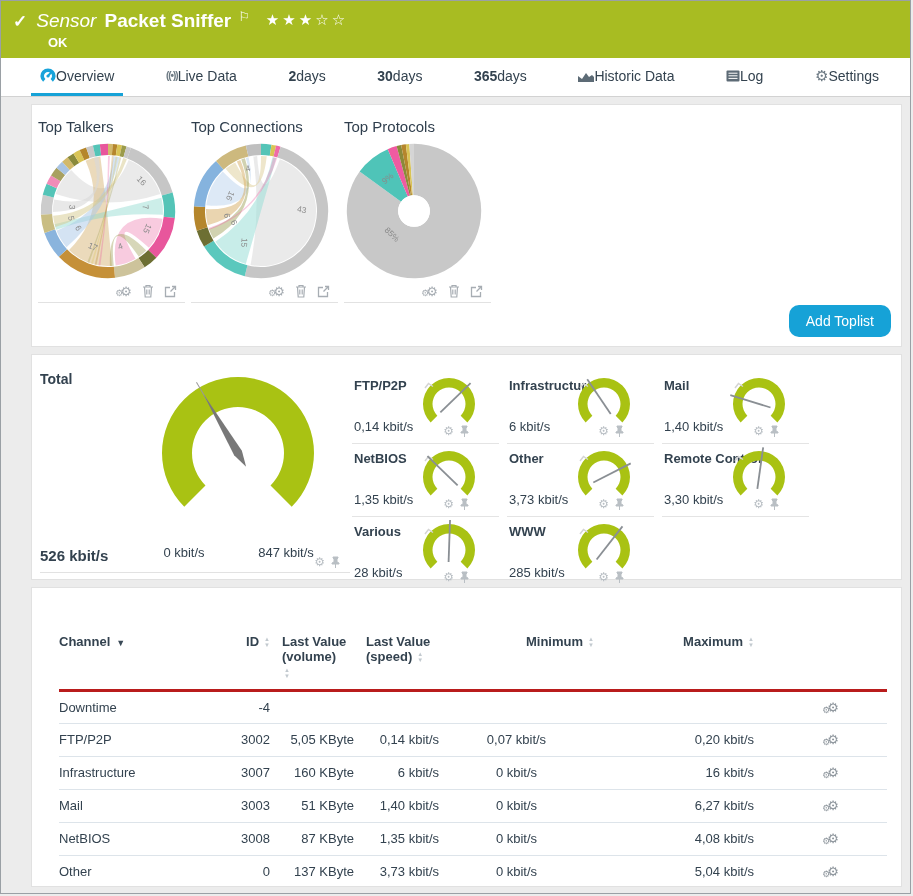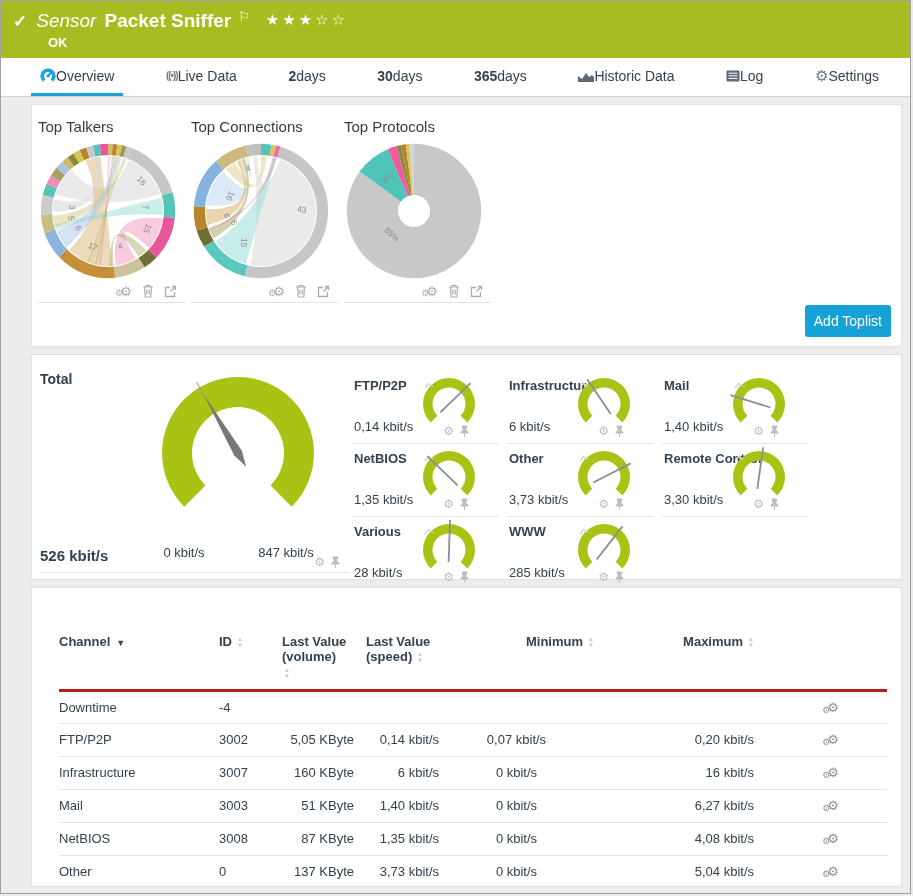--- a/index.html
+++ b/index.html
@@ -27,21 +27,21 @@
 .panel{background:#fff;margin:7px 8px 0 30px;border:1px solid #e1e1e1;position:relative}
 #panel-toplists{height:243px;padding:13px 10px 0 6px}
 .toplists-row{display:flex}
 .toplist{width:152px;margin-right:1px}
 .toplist h3{font-size:15px;font-weight:400;color:#2f3e4d;margin:0 0 6px 0}
 .toplist .chart{width:140px;height:140px}
 .toplist-icons{display:flex;justify-content:flex-end;align-items:center;gap:10px;color:#a7adb3;padding:3px 8px 4px 0;border-bottom:1px solid #e2e2e2;width:147px}
 .dblgear{position:relative;font-size:13px;line-height:13px;color:#a7adb3}
 .dblgear .lg{font-size:13px}
 .dblgear .sm{position:absolute;left:-5px;bottom:-2px;font-size:9px}
-.add-btn{position:absolute;right:10px;bottom:9px;background:#16a2d7;color:#fff;font-size:14px;padding:8px 9px;border:none;border-radius:3px;cursor:pointer;font-family:"Liberation Sans",sans-serif}
+.add-btn{position:absolute;right:10px;bottom:9px;background:#16a2d7;color:#fff;font-size:14px;padding:8px 17px;border:none;border-radius:10px;cursor:pointer;font-family:"Liberation Sans",sans-serif}
 #panel-gauges{height:226px;display:flex;padding:16px 8px 0 8px}
 .total-block{width:310px;height:202px;position:relative;border-bottom:1px solid #e2e2e2}
 .total-label{font-size:14px;font-weight:bold;position:absolute;left:0;top:0}
 #total-gauge-svg{position:absolute;left:80px;top:2px}
 .scale-label{position:absolute;top:174px;font-size:13px;width:74px;text-align:center}
 .scale-min{left:107px}
 .scale-max{left:209px}
 .total-value{position:absolute;left:0;top:176px;font-size:15px;font-weight:bold}
 .cell-icons{position:absolute;display:flex;gap:6px;align-items:center;color:#b9bfc4}
 .total-block .cell-icons{right:10px;top:184px}
@@ -52,21 +52,21 @@
 .gauge-cell .gtitle{position:absolute;left:2px;top:7px;font-size:13px;font-weight:bold}
 .gauge-cell .gvalue{position:absolute;left:2px;bottom:9px;font-size:13px}
 .gauge-cell svg.sg{position:absolute;right:18px;top:1px}
 .gauge-cell .cell-icons{right:30px;bottom:5px}
 
 #panel-table{height:300px;padding:46px 20px 0 27px;overflow:hidden}
 table{width:100%;border-collapse:collapse;font-size:13px;table-layout:fixed}
 th{font-weight:bold;vertical-align:top;text-align:left;padding:0;color:#33424f}
 thead th{border-bottom:3px solid #b91c1c;height:56px}
 td{height:33px;border-bottom:1px solid #dde4ea;padding:0}
-.c-ch{width:160px}.c-id{width:51px;}.c-vol{width:84px;text-align:right}
+.c-ch{width:160px}.c-id{width:51px;text-align:right}.c-vol{width:84px;text-align:right}
 .c-sp{width:85px;text-align:right}.c-min{width:155px;text-align:center}.c-max{width:160px;text-align:right}
 .c-act{width:133px;text-align:right;padding-right:48px}
 th.c-vol,th.c-sp{text-align:left;padding-left:12px}
 th.c-min,th.c-max{text-align:right}
 .sort{display:inline-block;vertical-align:middle;margin-left:5px;color:#c2c9cf;font-size:6px;line-height:5px}
 .sort div{height:6px}
 .sort-ch{color:#3a4a57;font-size:9px;margin-left:6px}
 .sort-below{display:block;margin:4px 0 0 2px}
 .rowgear{color:#8d959c}
 svg{display:block}

